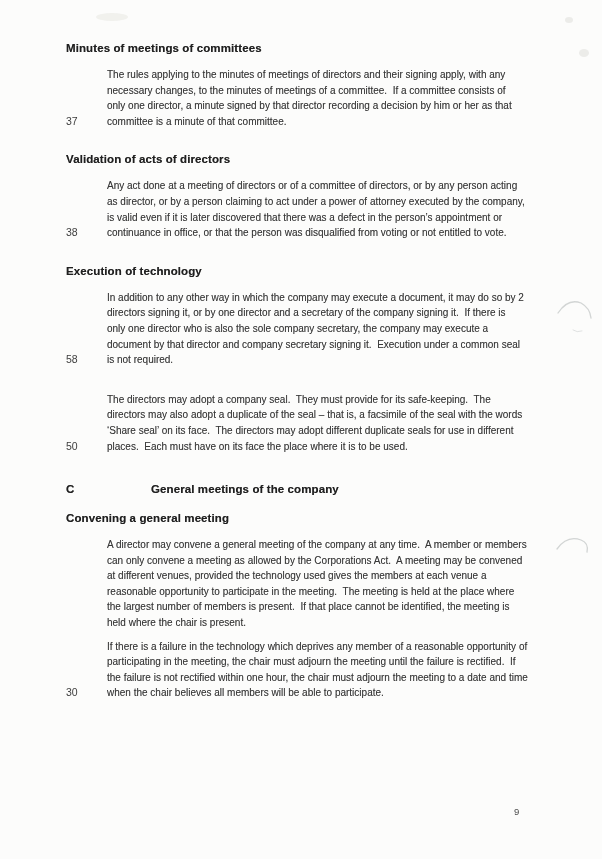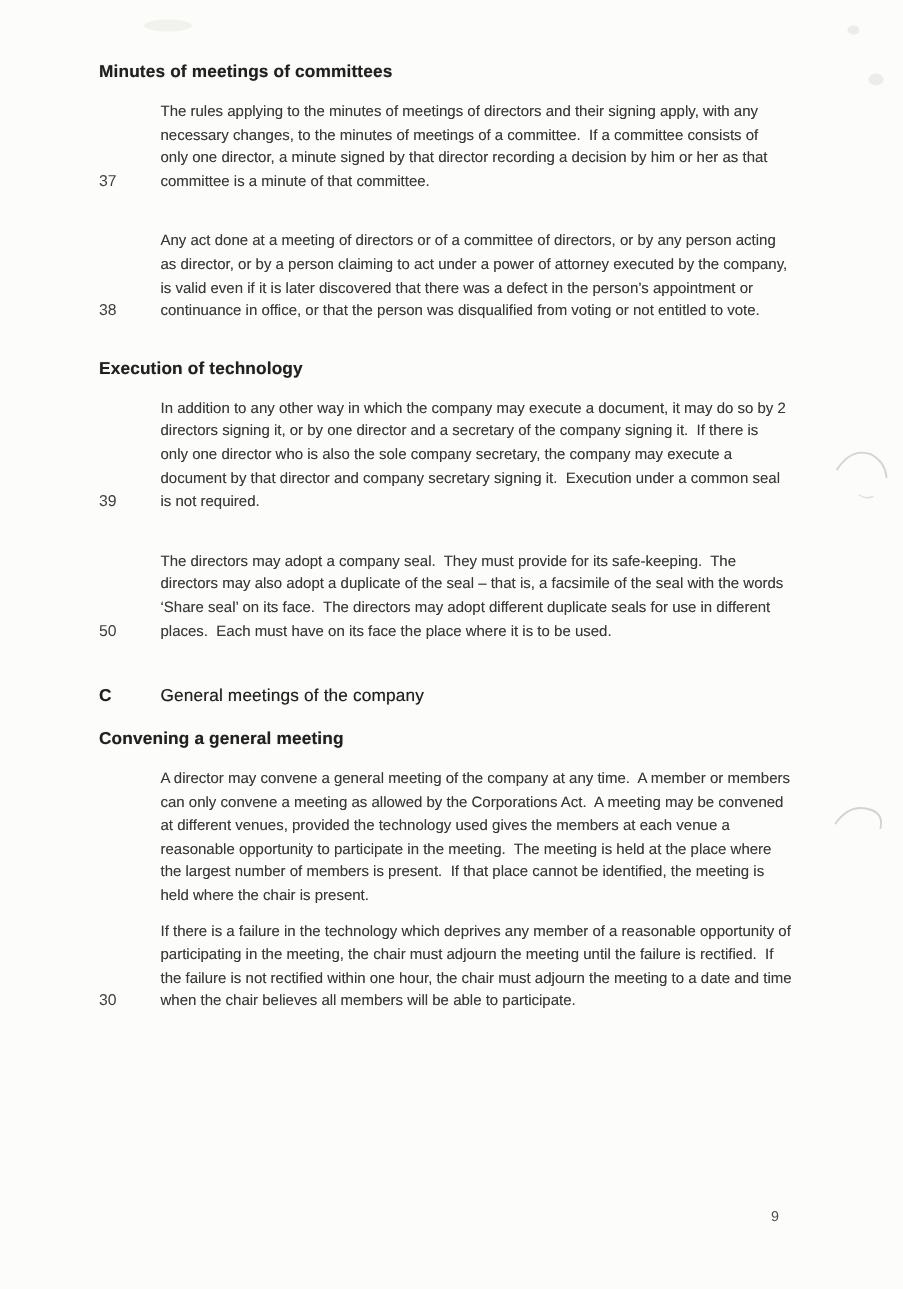--- a/index.html
+++ b/index.html
@@ -52,24 +52,25 @@
   .part-letter {
     flex: 0 0 41px;
     width: 41px;
     font-size: 11.5px;
     font-weight: bold;
     color: #202020;
     text-shadow: 0 0 0.5px rgba(40,40,40,0.55);
   }
   .part-title {
     font-size: 11.5px;
-    font-weight: normal;
+    font-weight: bold;
     color: #202020;
     letter-spacing: 0.1px;
     text-shadow: 0 0 0.5px rgba(40,40,40,0.55);
+    margin-left: 44px;
   }
   .italic { }
   .page-number {
     position: absolute;
     left: 514px;
     top: 806px;
     font-size: 9.5px;
     color: #4a4a4a;
   }
   .scan-marks {
@@ -86,30 +87,31 @@
 
   <section class="clause">
     <h2 class="clause-heading">Minutes of meetings of committees</h2>
     <div class="clause-row">
       <span class="clause-number">37</span>
       <p class="clause-body">The rules applying to the minutes of meetings of directors and their signing apply, with any necessary changes, to the minutes of meetings of a committee.  If a committee consists of only one director, a minute signed by that director recording a decision by him or her as that committee is a minute of that committee.</p>
     </div>
   </section>
 
   <section class="clause">
+    <h2 class="clause-heading">Validation of acts of directors</h2>
     <div class="clause-row">
       <span class="clause-number">38</span>
       <p class="clause-body">Any act done at a meeting of directors or of a committee of directors, or by any person acting as director, or by a person claiming to act under a power of attorney executed by the company, is valid even if it is later discovered that there was a defect in the person’s appointment or continuance in office, or that the person was disqualified from voting or not entitled to vote.</p>
     </div>
   </section>
 
   <section class="clause">
     <h2 class="clause-heading">Execution of technology</h2>
     <div class="clause-row">
-      <span class="clause-number">39</span>
+      <span class="clause-number">58</span>
       <p class="clause-body">In addition to any other way in which the company may execute a document, it may do so by 2 directors signing it, or by one director and a secretary of the company signing it.  If there is only one director who is also the sole company secretary, the company may execute a document by that director and company secretary signing it.  Execution under a common seal is not required.</p>
     </div>
   </section>
 
   <section class="clause">
     <div class="clause-row">
       <span class="clause-number">50</span>
       <p class="clause-body">The directors may adopt a company seal.  They must provide for its safe-keeping.  The directors may also adopt a duplicate of the seal – that is, a facsimile of the seal with the words ‘Share seal’ on its face.  The directors may adopt different duplicate seals for use in different places.  Each must have on its face the place where it is to be used.</p>
     </div>
   </section>

